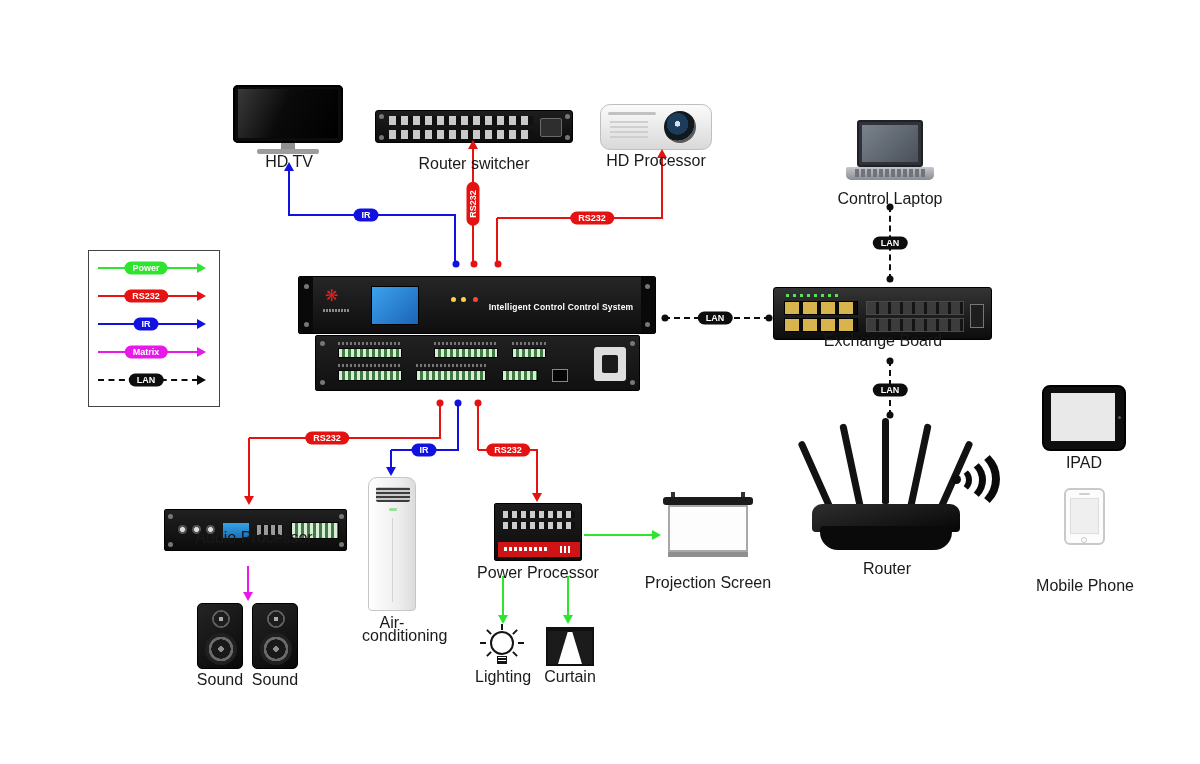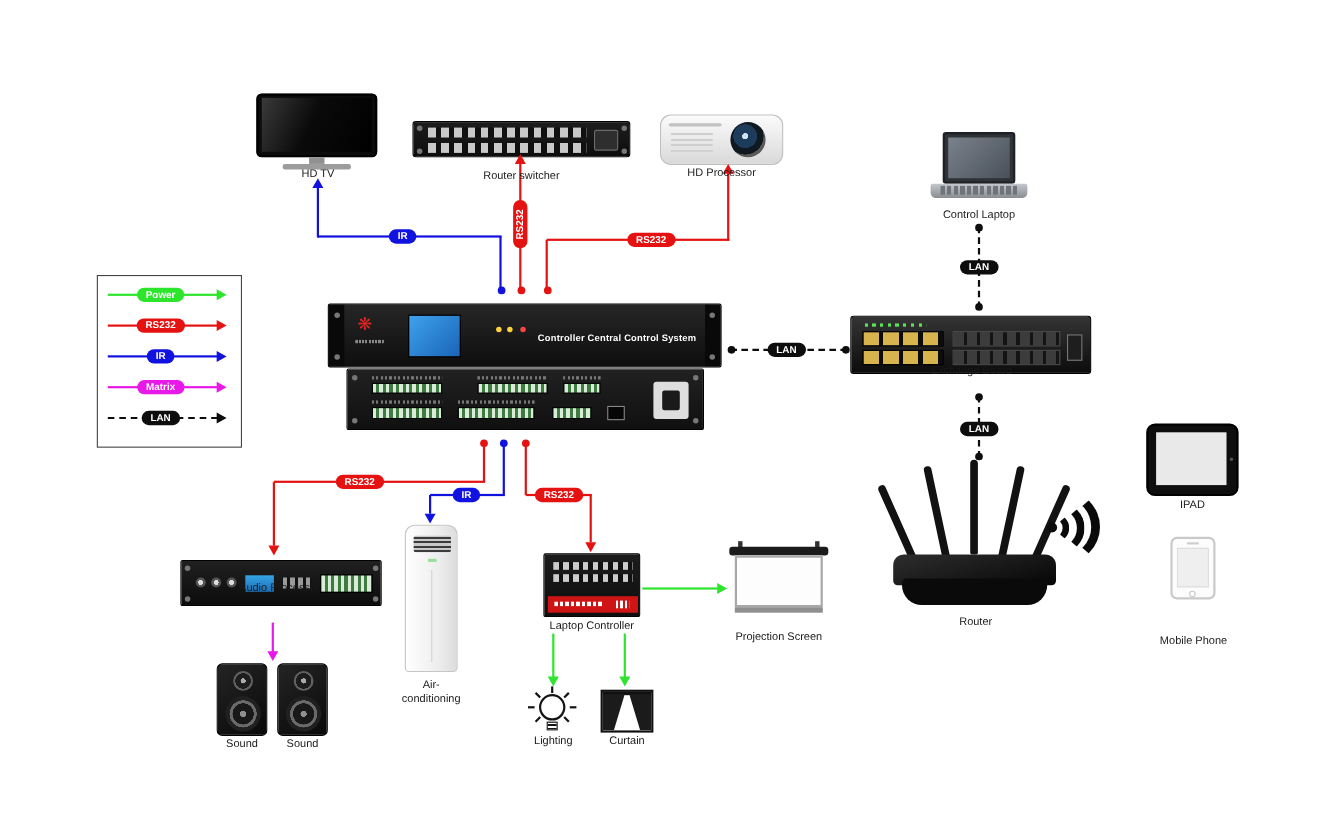--- a/index.html
+++ b/index.html
@@ -2,21 +2,21 @@
 <html><head>
 <meta charset="utf-8">
 <style>
   :root{
     --power:#2ce52c; --rs232:#e51212; --ir:#1212e0; --audio:#e818e8; --lan:#0d0d0d;
   }
   *{margin:0;padding:0;box-sizing:border-box}
   body{font-family:"Liberation Sans",sans-serif;background:#fff}
   #canvas{position:relative;width:1200px;height:764px;background:#fff;overflow:hidden}
   .abs{position:absolute}
-  .label{position:absolute;transform:translateX(-50%);font-size:10px;color:#1a1a1a;text-align:center;white-space:nowrap;z-index:6}
+  .label{position:absolute;transform:translateX(-50%);font-size:16px;color:#1a1a1a;text-align:center;white-space:nowrap;z-index:6}
   .label.wrap{white-space:normal;line-height:13px}
   .ln-h{position:absolute;height:0;border-top:2px solid currentColor;z-index:1}
   .ln-v{position:absolute;width:0;border-left:2px solid currentColor;z-index:1}
   .dash-h{border-top-style:dashed}
   .dash-v{border-left-style:dashed}
   .dot{position:absolute;width:7px;height:7px;border-radius:50%;background:currentColor;transform:translate(-50%,-50%);z-index:3}
   .ar{position:absolute;width:0;height:0;z-index:3}
   .ar-up{border-left:5px solid transparent;border-right:5px solid transparent;border-bottom:9px solid currentColor}
   .ar-down{border-left:5px solid transparent;border-right:5px solid transparent;border-top:9px solid currentColor}
   .ar-right{border-top:5px solid transparent;border-bottom:5px solid transparent;border-left:9px solid currentColor}
@@ -186,21 +186,21 @@
     <div class="screw" style="left:5px;top:7px"></div>
     <div class="screw" style="left:5px;top:45px"></div>
     <div class="screw" style="left:346px;top:7px"></div>
     <div class="screw" style="left:346px;top:45px"></div>
     <div class="abs" style="left:26px;top:10px;font-size:16px;color:#e02424;line-height:18px">❋</div>
     <div class="abs" style="left:24px;top:32px;width:26px;height:3px;background:repeating-linear-gradient(90deg,#8a8a8a 0 2px,transparent 2px 3px)"></div>
     <div class="abs" style="left:72px;top:9px;width:48px;height:39px;background:linear-gradient(135deg,#3ea2ec,#1a64b8);border:1px solid #000"></div>
     <div class="abs" style="left:152px;top:20px;width:5px;height:5px;border-radius:50%;background:#ffd23e"></div>
     <div class="abs" style="left:162px;top:20px;width:5px;height:5px;border-radius:50%;background:#ffd23e"></div>
     <div class="abs" style="left:174px;top:20px;width:5px;height:5px;border-radius:50%;background:#ff4444"></div>
-    <div class="abs" style="left:178px;top:25px;width:168px;text-align:center;color:#fff;font-size:8.5px;font-weight:bold;letter-spacing:.2px">Controller Central Control System</div>
+    <div class="abs" style="left:178px;top:25px;width:168px;text-align:center;color:#fff;font-size:8.5px;font-weight:bold;letter-spacing:.2px">Intelligent Control Control System</div>
   </div>
 
   <div class="abs" style="left:315px;top:335px;width:325px;height:56px;background:linear-gradient(#212121,#101010);border:1px solid #000;border-radius:2px">
     <div class="screw" style="left:4px;top:5px"></div>
     <div class="screw" style="left:4px;top:44px"></div>
     <div class="screw" style="left:314px;top:5px"></div>
     <div class="screw" style="left:314px;top:44px"></div>
     <div class="abs" style="left:22px;top:6px;width:64px;height:3px;background:repeating-linear-gradient(90deg,#777 0 2px,transparent 2px 4px)"></div>
     <div class="abs" style="left:118px;top:6px;width:64px;height:3px;background:repeating-linear-gradient(90deg,#777 0 2px,transparent 2px 4px)"></div>
     <div class="abs" style="left:196px;top:6px;width:34px;height:3px;background:repeating-linear-gradient(90deg,#777 0 2px,transparent 2px 4px)"></div>
@@ -323,18 +323,18 @@
   <div class="label" style="left:656px;top:152px">HD Processor</div>
   <div class="label" style="left:890px;top:190px">Control Laptop</div>
   <div class="label" style="left:883px;top:332px">Exchange Board</div>
   <div class="label" style="left:887px;top:560px">Router</div>
   <div class="label" style="left:1084px;top:454px">IPAD</div>
   <div class="label" style="left:1085px;top:577px">Mobile Phone</div>
   <div class="label" style="left:254px;top:529px">Audio Processor</div>
   <div class="label" style="left:220px;top:671px">Sound</div>
   <div class="label" style="left:275px;top:671px">Sound</div>
   <div class="label wrap" style="left:392px;top:616px;width:60px">Air-conditioning</div>
-  <div class="label" style="left:538px;top:564px">Laptop Controller</div>
+  <div class="label" style="left:538px;top:564px">Power Processor</div>
   <div class="label" style="left:708px;top:574px">Projection Screen</div>
   <div class="label" style="left:503px;top:668px">Lighting</div>
   <div class="label" style="left:570px;top:668px">Curtain</div>
 
 </div>
 
 </body></html>

